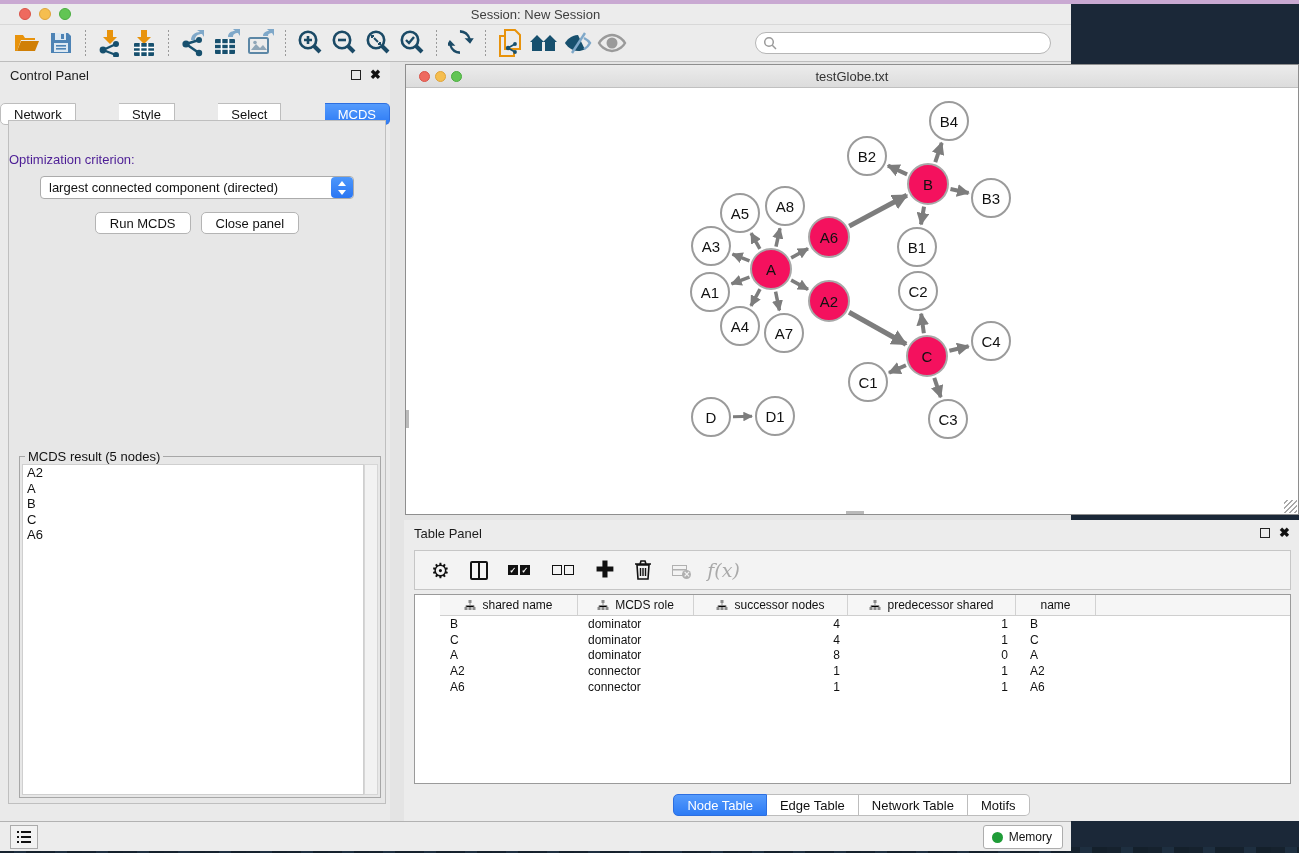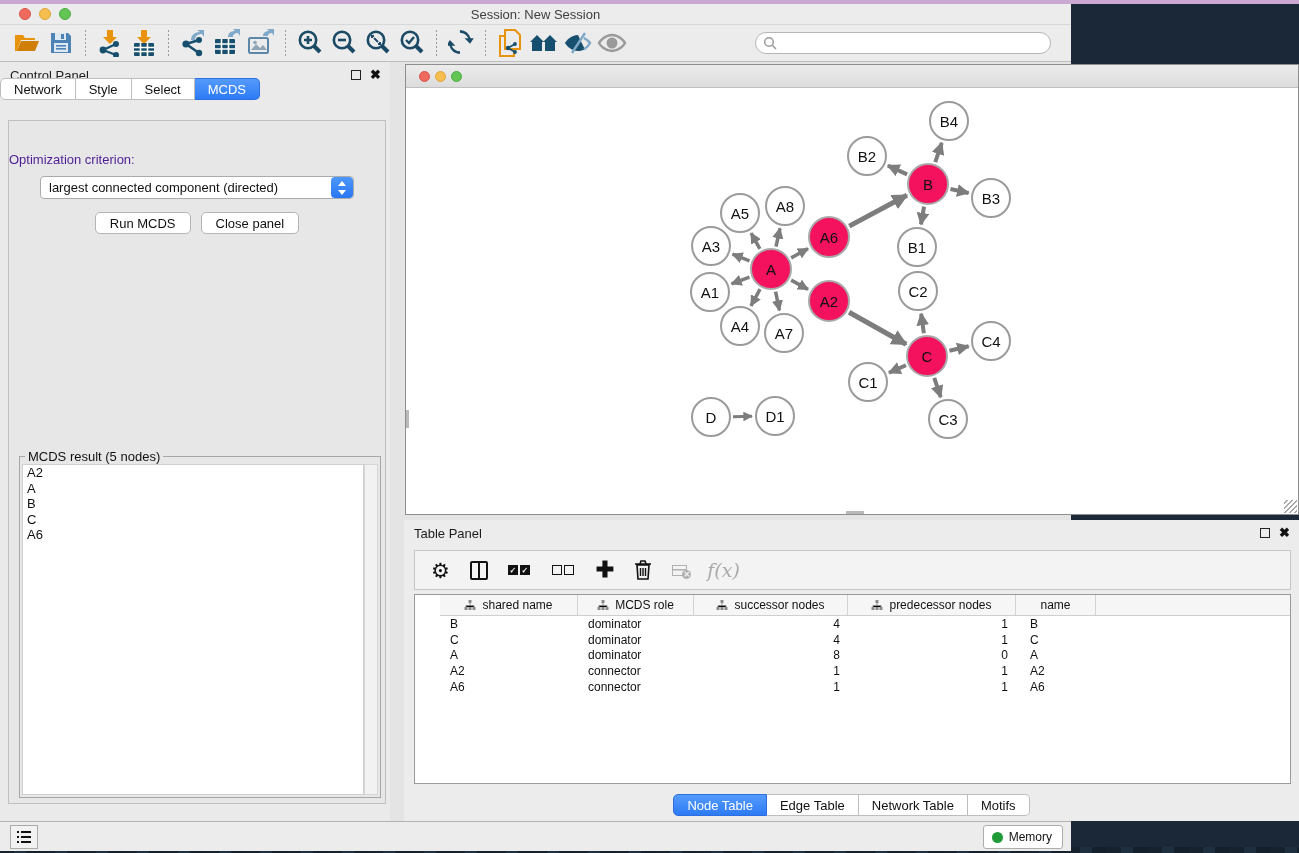--- a/index.html
+++ b/index.html
@@ -36,21 +36,21 @@
   .main { position:absolute; left:0; top:58px; width:100%; height:759px; background:#e4e4e4; }
 
   
   .control-panel { position:absolute; left:0; top:0; width:390px; height:759px; background:#eaeaea; }
   .cp-header { position:absolute; left:0; top:0; width:100%; height:26px; display:flex; align-items:center; }
   .panel-title { font-size:13px; color:#1c1c1c; padding-left:10px; }
   .panel-ctls { margin-left:auto; display:flex; gap:9px; padding-right:9px; align-items:center; }
   .float-btn { width:10px; height:10px; border:1.5px solid #222; display:inline-block; }
   .close-btn { font-size:13px; font-weight:bold; color:#111; line-height:10px; }
 
-  .cp-tabs { position:absolute; left:0; top:16px; width:100%; display:flex; justify-content:flex-start; }
+  .cp-tabs { position:absolute; left:0; top:41px; width:100%; display:flex; justify-content:space-between; }
   .seg-btn { height:22px; padding:0 13px; background:#fff; border:1px solid #bdbdbd; border-left:none;
      font-size:13px; color:#111; display:flex; align-items:center; }
   .seg-btn:first-child { border-left:1px solid #bdbdbd; border-radius:5px 0 0 5px; }
   .seg-btn:last-child { border-radius:0 5px 5px 0; }
   .seg-btn.selected { background:linear-gradient(#559bfc,#2d7bf5); border-color:#2d6fe0; color:#fff; }
 
   .cp-content { position:absolute; left:8px; top:58px; width:378px; height:684px;
      border:1px solid #bfbfbf; background:#e7e7e7; }
   .opt-label { margin-top:31px; text-align:left; font-size:13px; color:#4c1d95; }
   .select-box { margin:9px auto 0 auto; width:314px; height:23px; background:#fff; border:1px solid #ababab;
@@ -344,20 +344,21 @@
         </div>
       </div>
 
       <div class="net-window">
         <div class="net-titlebar">
           <div class="lights">
             <span class="light red"></span>
             <span class="light yellow"></span>
             <span class="light green"></span>
           </div>
+          <div class="net-title">testGlobe.txt</div>
         </div>
         <div class="net-canvas" id="net-canvas">
             <svg class="edges" width="892" height="426">
               <defs>
                 <marker id="arw" viewBox="0 0 10 10" refX="9" refY="5" markerWidth="3.2" markerHeight="3.2" orient="auto" markerUnits="strokeWidth">
                   <path d="M0 0 L10 5 L0 10 z" fill="#7d7d7d"></path>
                 </marker>
               </defs>
               <line x1="343.4789624129428" y1="189.11448958200518" x2="325.5210375870572" y2="195.88551041799482" stroke="#7d7d7d" stroke-width="3.5" marker-end="url(#arw)"></line>
               <line x1="343.52383930205286" y1="172.7674717324536" x2="326.47616069794714" y2="166.2325282675464" stroke="#7d7d7d" stroke-width="3.5" marker-end="url(#arw)"></line>
@@ -480,21 +481,21 @@
               <span>successor nodes</span>
             </span>
             <span class="th-cell">
               <svg width="12" height="11" viewBox="0 0 12 11">
                   <rect x="4.5" y="0" width="3" height="3" fill="#8a8a8a"></rect>
                   <rect x="0.5" y="7" width="3" height="3" fill="#8a8a8a"></rect>
                   <rect x="4.5" y="7" width="3" height="3" fill="#8a8a8a"></rect>
                   <rect x="8.5" y="7" width="3" height="3" fill="#8a8a8a"></rect>
                   <path stroke="#8a8a8a" d="M6 3v3M2 7V5.5h8V7"></path>
                 </svg>
-              <span>predecessor nodes</span>
+              <span>predecessor shared</span>
             </span>
             <span class="th-cell">
               <span>name</span>
             </span>
             <span class="th-cell"></span>
           </div>
           <div id="tbl-body">
               <div class="tbl-row">
                 <span class="td0">B</span>
                 <span class="td1">dominator</span>

